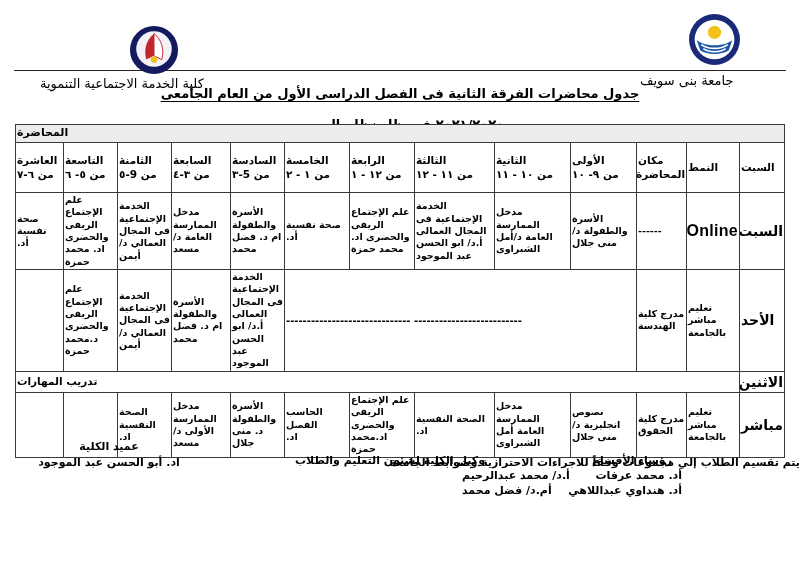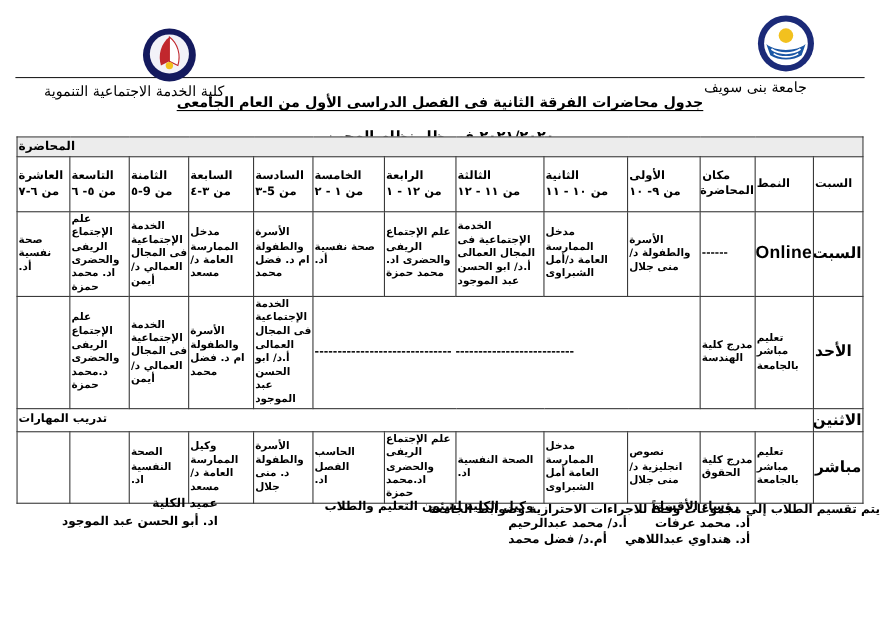--- a/index.html
+++ b/index.html
@@ -36,21 +36,21 @@
 
   .note{position:absolute;top:456px;width:100%;font-weight:bold;font-size:11px}
 
   .sig{position:absolute;font-weight:bold;font-size:11px}
   .sig-title{font-size:11px}
   .sig-r{top:454px;left:462px;width:220px}
   .sig-r .sig-title{text-align:right;padding-right:10px}
   .sig-row{display:flex;justify-content:space-between;margin-top:2px}
   .sig-m{top:454px;left:285px;width:200px;}
   .sig-m .sig-name{margin-top:2px}
-  .sig-l{top:451px;left:20px;width:178px;}
+  .sig-l{top:440px;left:20px;width:178px;text-align:center}
   .sig-l .sig-name{margin-top:3px}
 </style>
 </head>
 <body>
 
 <div class="page">
 
   <div class="hdr-rule"></div>
 
   <div class="logo uni-logo">
@@ -165,21 +165,21 @@
           <td>تعليم مباشر بالجامعة</td>
           <td>مدرج كلية الحقوق</td>
           <td>نصوص انجليزية د/ منى جلال</td>
           <td>مدخل الممارسة العامة أمل الشبراوى</td>
           <td>الصحة النفسية
 اد.</td>
           <td>علم الإجتماع الريفى والحضرى اد.محمد حمزة</td>
           <td>الحاسب الفصل
 اد.</td>
           <td>الأسرة والطفولة د. منى جلال</td>
-          <td>وكيل الممارسة العامة د/ مسعد</td>
+          <td>مدخل الممارسة الأولى د/ مسعد</td>
           <td>الصحة النفسية
 اد.</td>
           <td></td>
           <td></td>
         </tr>
       </tbody>
   </table>
 
   <div class="note">يتم تقسيم الطلاب إلي مجموعات وفقاً للاجراءات الاحترازية وضوابط الجامعة</div>
 

